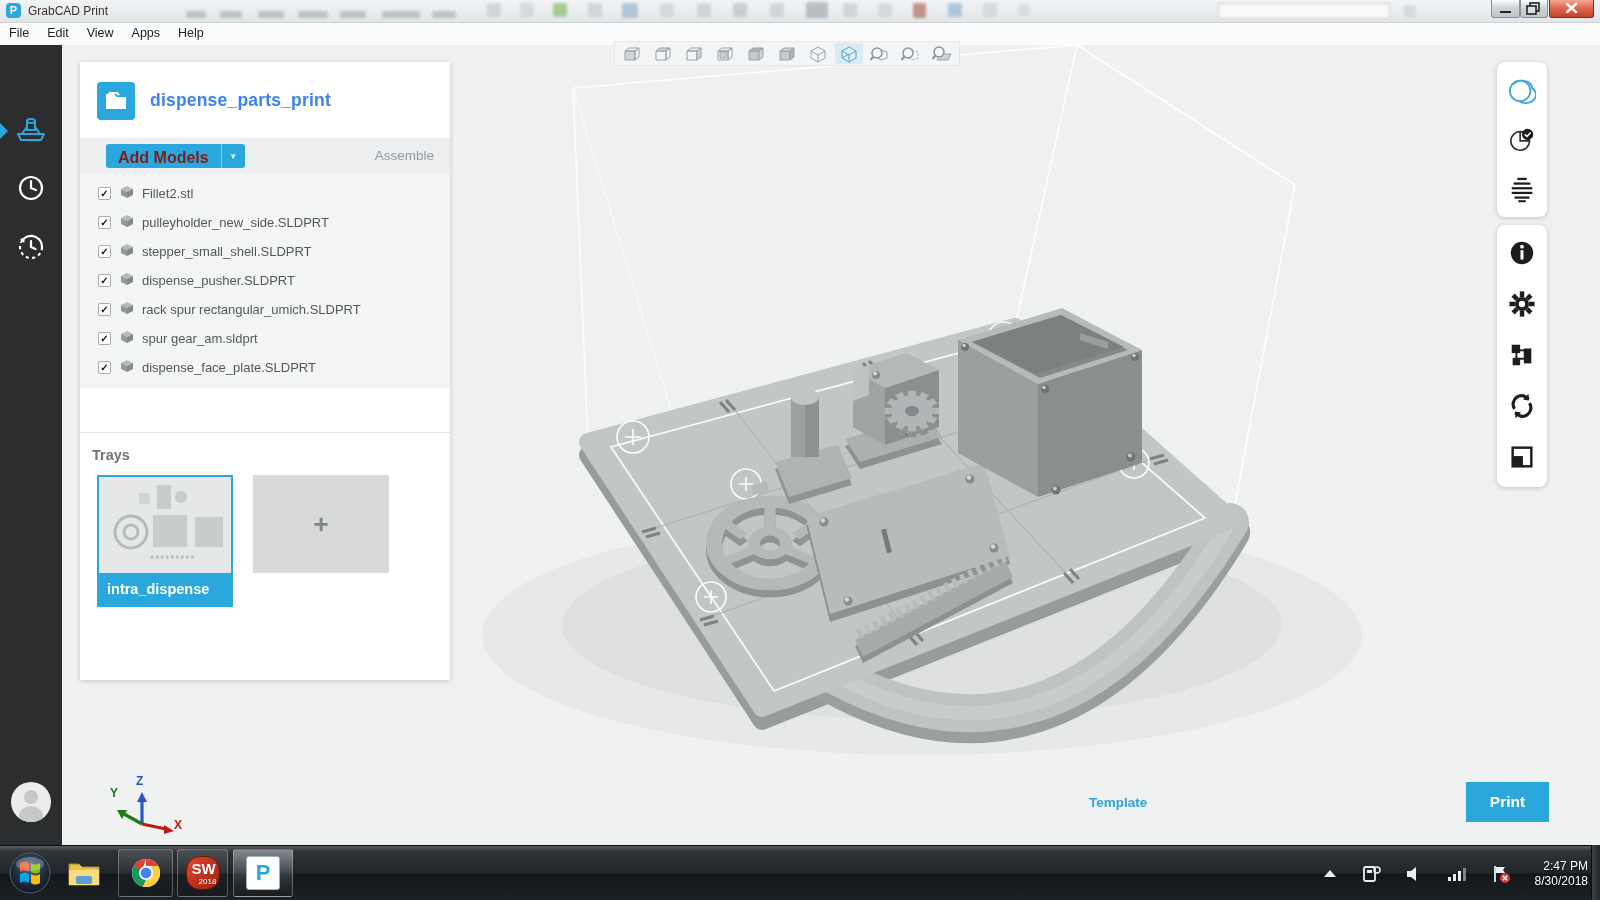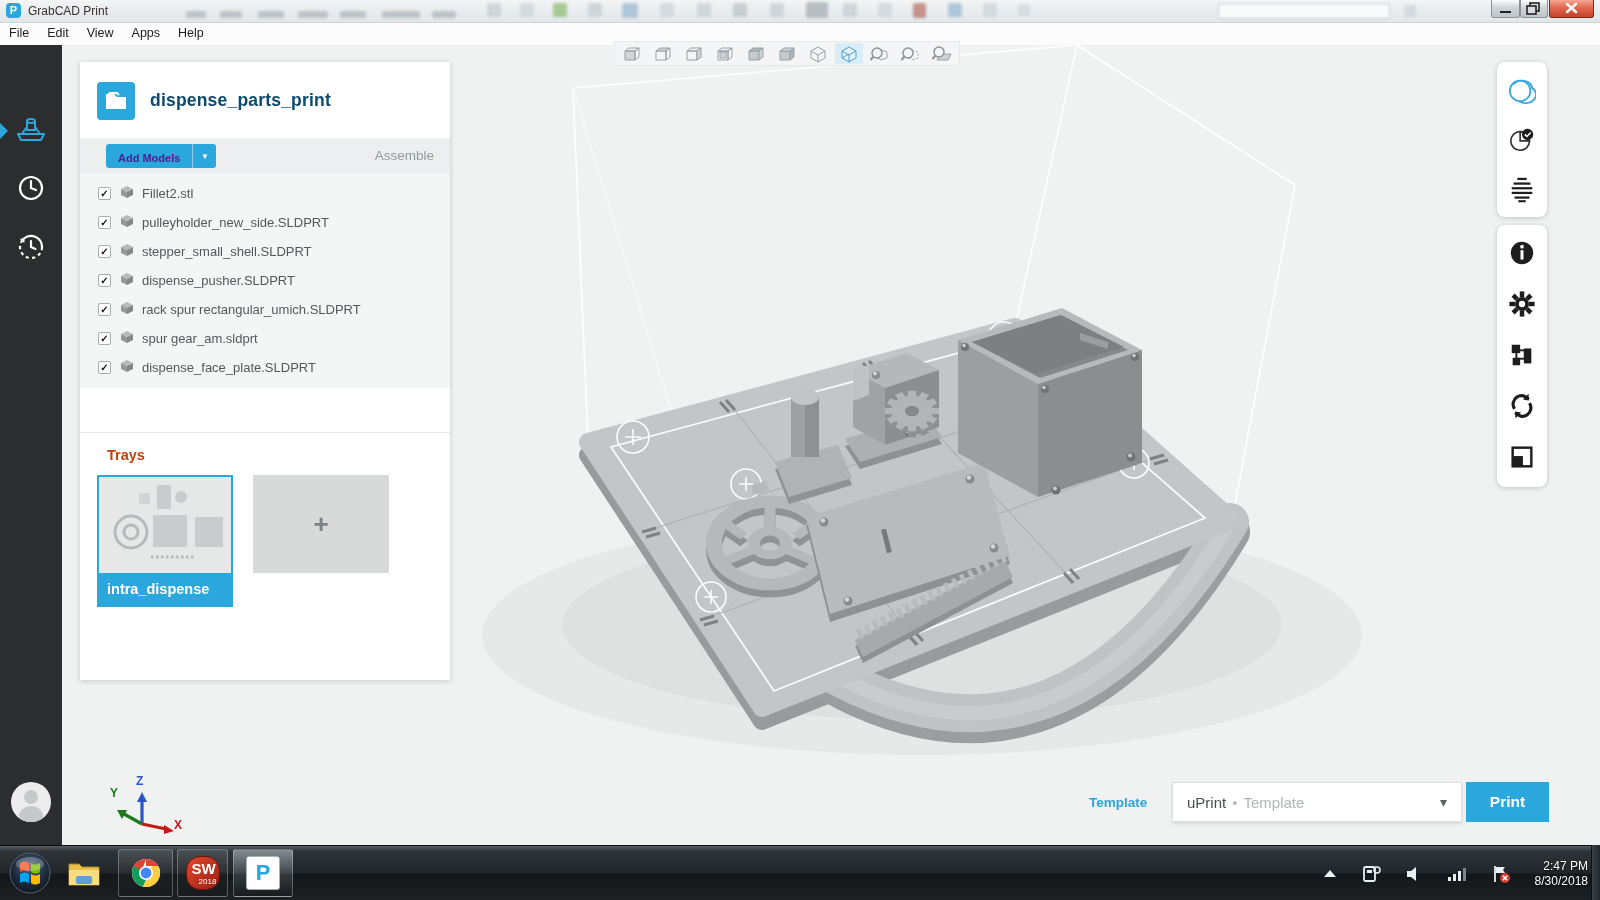--- a/index.html
+++ b/index.html
@@ -28,36 +28,36 @@
   #sidebar { left:0; top:45px; width:62px; height:800px; background:#2b2d2e; }
   .side-icon { left:15px; width:32px; height:32px; }
   #active-marker { left:0; top:78px; width:0; height:0; border-top:8px solid transparent;
     border-bottom:8px solid transparent; border-left:8px solid #2aa7dc; }
   #avatar { left:11px; top:737px; width:40px; height:40px; border-radius:50%; background:#ececec; overflow:hidden; }
 
   
   #panel { left:80px; top:62px; width:370px; height:618px; background:#fff;
     box-shadow:0 1px 5px rgba(0,0,0,.18); }
   #folder-icon { left:17px; top:20px; width:38px; height:38px; background:#2aa7dc; border-radius:4px; }
-  #panel-title { left:70px; top:28px; font-size:17.5px; font-weight:bold; color:#0c4a6e; letter-spacing:.2px; }
+  #panel-title { left:70px; top:28px; font-size:17.5px; font-weight:bold; color:#3b82f6; letter-spacing:.2px; }
   #panel-toolbar { left:0; top:76px; width:370px; height:36px; background:#eceeef; }
   #add-models-btn { left:26px; top:6px; height:24px; display:flex; align-items:stretch; border-radius:3px;
     overflow:hidden; background:#2aa7dc; cursor:pointer; }
-  #add-models-label { padding:2px 12px; color:#4c1d95; font-size:11px; font-weight:bold; line-height:24px; }
+  #add-models-label { padding:2px 12px; color:#7f1d1d; font-size:16px; font-weight:bold; line-height:24px; }
   #add-models-arrow { width:24px; border-left:1px solid rgba(255,255,255,.45); color:#fff; font-size:8px;
     display:flex; align-items:center; justify-content:center; }
   #assemble-label { right:16px; top:10px; font-size:13.5px; color:#939a9d; }
   #model-list { left:0; top:112px; width:370px; background:#f4f5f5; padding:5px 0 6px 0; }
   .model-row { height:29px; display:flex; align-items:center; padding-left:18px; }
   .model-check { width:13px; height:13px; background:#fff; border:1px solid #a9adae; border-radius:2px;
     font-size:10px; line-height:11px; text-align:center; color:#111; font-weight:bold; }
   .model-cube { margin-left:9px; }
   .model-label { margin-left:8px; font-size:13px; color:#54585a; }
   #panel-divider { left:0; top:370px; width:370px; height:1px; background:#e6e8e8; }
-  #trays-heading { left:27px; top:385px; font-size:14.5px; font-weight:bold; color:#c2410c; }
+  #trays-heading { left:12px; top:385px; font-size:14.5px; font-weight:bold; color:#737373; }
   #tray-card { left:17px; top:413px; width:136px; height:132px; border:2px solid #2aa7dc; background:#e6e8e8; }
   #tray-thumb { left:0; top:0; width:132px; height:96px; }
   #tray-label { left:0; bottom:0; width:132px; height:32px; background:#2aa7dc; color:#fff;
     font-size:14.5px; font-weight:bold; line-height:32px; padding-left:8px; }
   #add-tray-card { left:173px; top:413px; width:136px; height:98px; background:#d8dada; color:#7e8486;
     font-size:26px; font-weight:bold; display:flex; align-items:center; justify-content:center; cursor:pointer; }
 
   
   #scene { left:62px; top:45px; }
   #view-toolbar { left:614px; top:41px; height:25px; display:flex; gap:3px; padding:1px 3px;
@@ -658,26 +658,20 @@
         <rect x="40" y="16" width="11" height="11" fill="#d2d5d6"></rect>
         <circle cx="82" cy="20" r="6" fill="#c9cccd"></circle>
         <line x1="52" y1="80" x2="96" y2="80" stroke="#b6babb" stroke-width="3" stroke-dasharray="2.5 2.5"></line>
       </svg>
       <div id="tray-label" class="abs">intra_dispense</div>
     </div>
     <div id="add-tray-card" class="abs">+</div>
   </div>
 
   <span id="estimate-link" class="abs">Template</span>
-  <div id="printer-select" class="abs">
-    <span id="printer-name">uPrint</span>
-    <span id="printer-sep">•</span>
-    <span id="printer-template">Template</span>
-    <span id="select-chevron">▾</span>
-  </div>
   <button id="print-btn" class="abs">Print</button>
 
   <div id="axis-triad" class="abs">
     <svg width="80" height="60" viewBox="0 0 80 60">
       <line x1="34" y1="46" x2="34" y2="22" stroke="#2855c8" stroke-width="3.2"></line>
       <polygon points="34,14 29,24 39,24" fill="#2855c8"></polygon>
       <line x1="34" y1="46" x2="16" y2="36" stroke="#1e7a1e" stroke-width="3.2"></line>
       <polygon points="9,32 19,32 14,41" fill="#1e7a1e"></polygon>
       <line x1="34" y1="46" x2="58" y2="51" stroke="#c21818" stroke-width="3.2"></line>
       <polygon points="66,53 56,47 56,56" fill="#c21818"></polygon>

